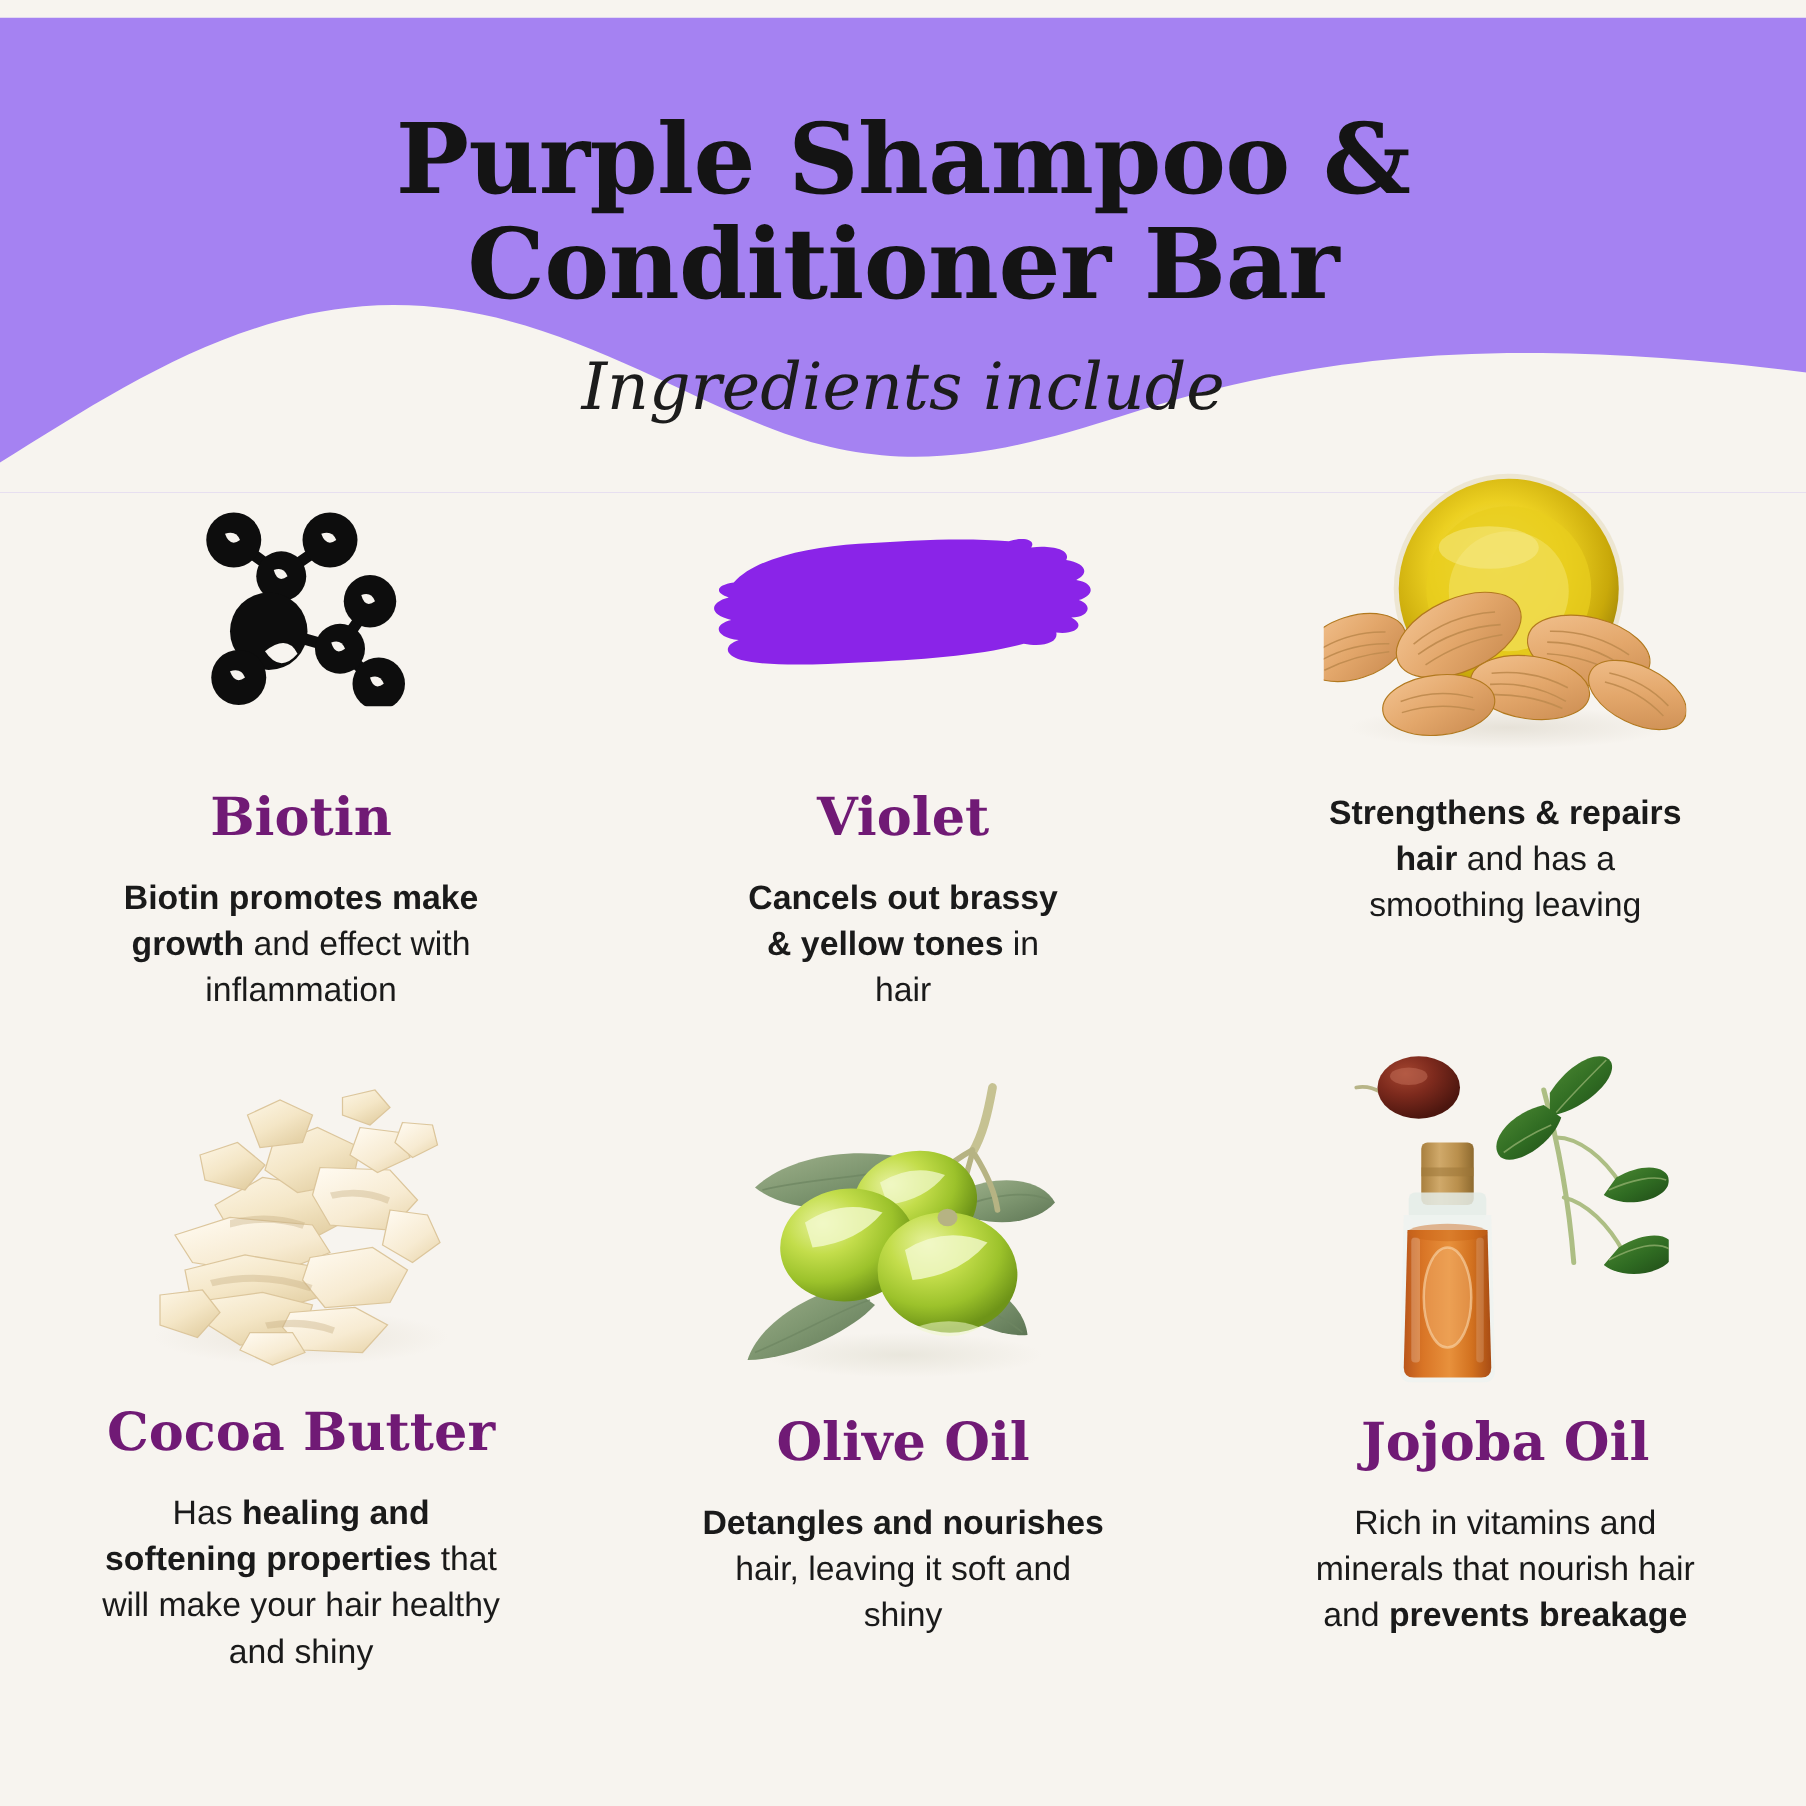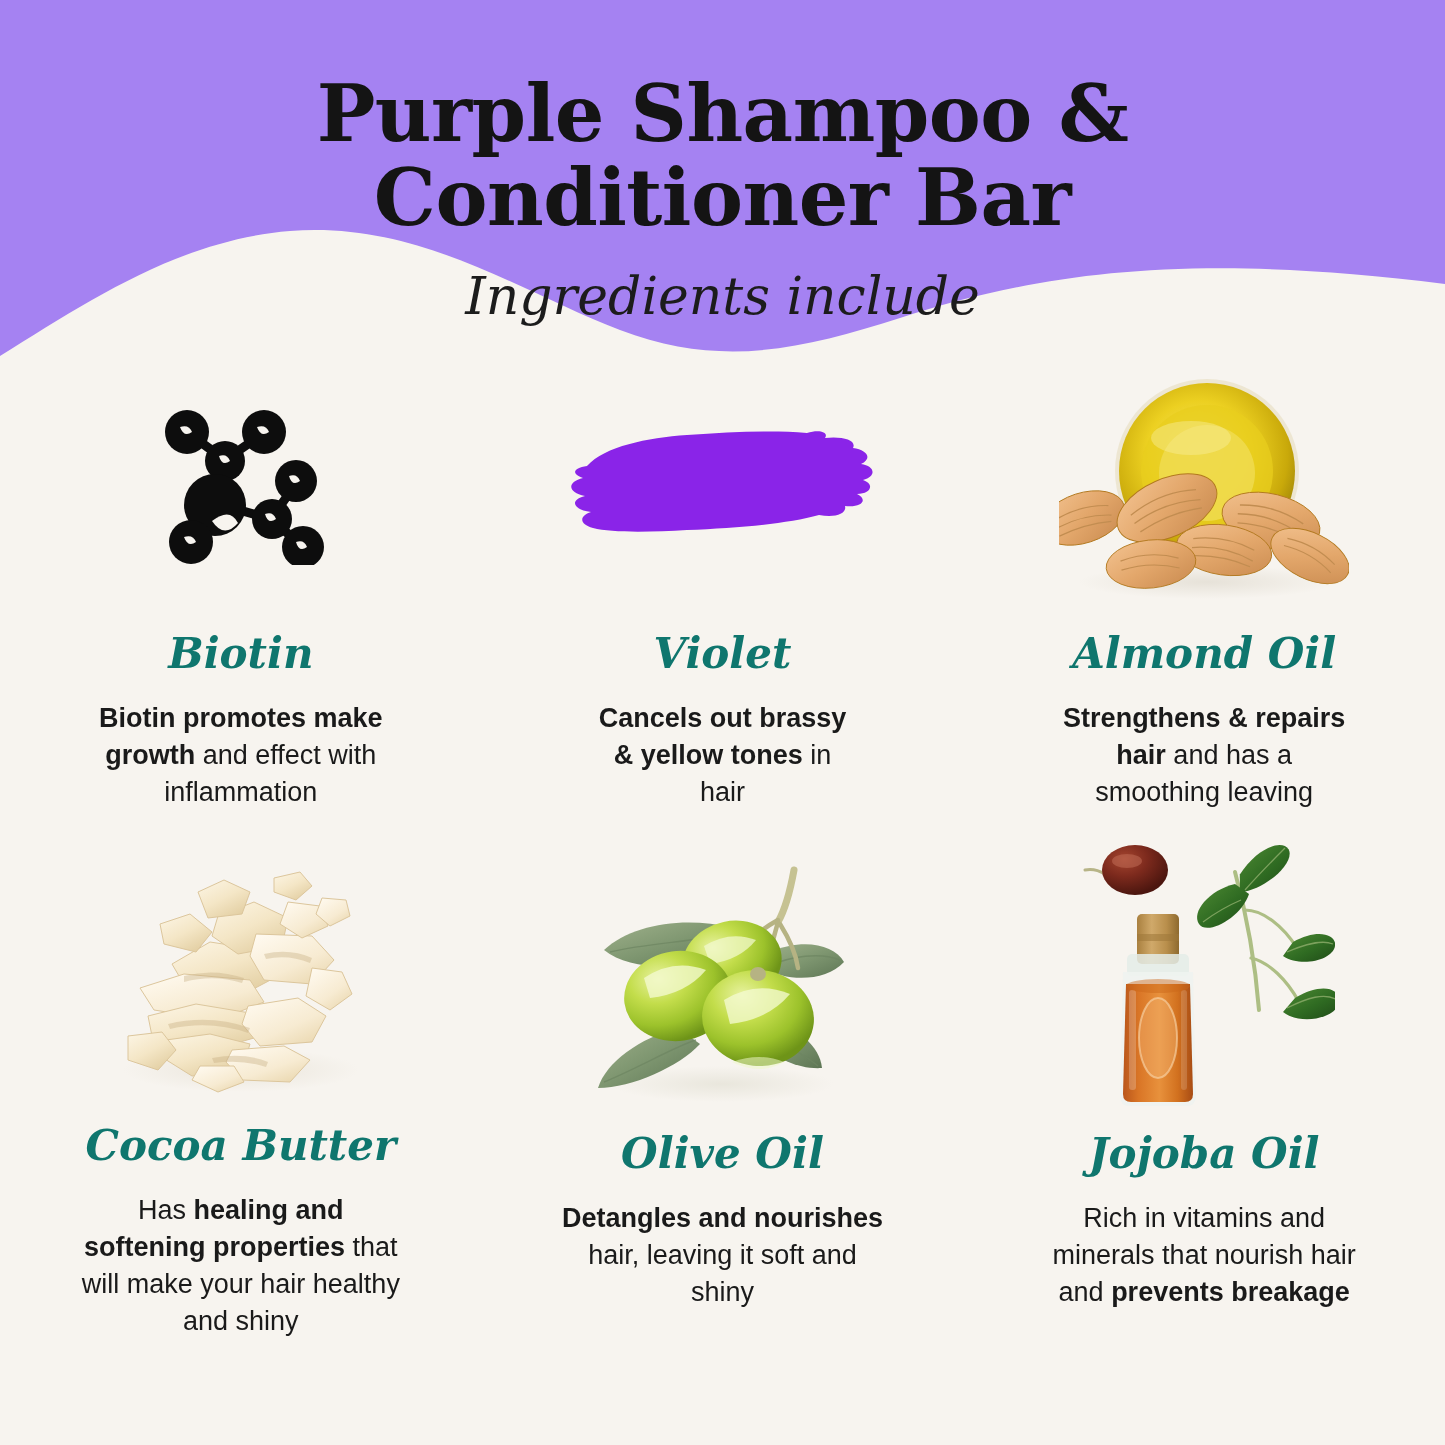--- a/index.html
+++ b/index.html
@@ -20,21 +20,21 @@
     position: relative;
     width: 1445px;
     height: 1445px;
     background: #f7f4ef;
     overflow: hidden;
   }
 
   
   .header {
     position: absolute;
-    left: 0; top: 0;
+    left: 0; top: 14px;
     width: 1225px;
     height: 380px;
     text-decoration: underline;
   }
   .header-bg {
     position: absolute;
     left: 0; top: 0;
     width: 1445px;
     height: 380px;
     display: block;
@@ -97,24 +97,23 @@
     align-items: flex-end;
     justify-content: center;
     padding-bottom: 4px;
   }
 
   .ing-name {
     font-family: "DejaVu Serif", serif;
     font-weight: 700;
     font-size: 42px;
     line-height: 48px;
-    color: #0f766e;
+    color: #701a75;
     text-align: center;
     margin-top: 20px;
-    font-style: italic;
   }
   .ing-desc {
     font-family: "Liberation Sans", sans-serif;
     font-size: 27px;
     line-height: 37px;
     color: #1a1a1a;
     text-align: center;
     margin-top: 22px;
     max-width: 340px;
   }
@@ -265,21 +264,20 @@
               <ellipse cx="0" cy="0" rx="42" ry="23"></ellipse>
               <path d="M-28,-6 q28,-7 54,3 M-28,2 q28,-6 54,4" stroke="#c28d51" fill="none" stroke-width="1.2"></path>
             </g>
             <g transform="translate(92,196) rotate(-6)">
               <ellipse cx="0" cy="0" rx="45" ry="24"></ellipse>
               <path d="M-30,-6 q30,-8 58,3 M-30,3 q30,-6 58,4" stroke="#c28d51" fill="none" stroke-width="1.2"></path>
             </g>
           </g>
         </svg>
       </div>
-      <div class="ing-name">Almond Oil</div>
       <div class="ing-desc w-almond"><b>Strengthens &amp; repairs hair</b><span> and has a smoothing leaving</span></div>
     </div>
 
     <div class="cell cell-row2">
       <div class="art-r2">
         <svg width="270" height="240" viewBox="0 0 270 240">
           <defs>
             <linearGradient id="flkA" x1="0%" y1="0%" x2="70%" y2="100%">
               <stop offset="0%" stop-color="#fdf6e6"></stop>
               <stop offset="55%" stop-color="#f4e6c6"></stop>

